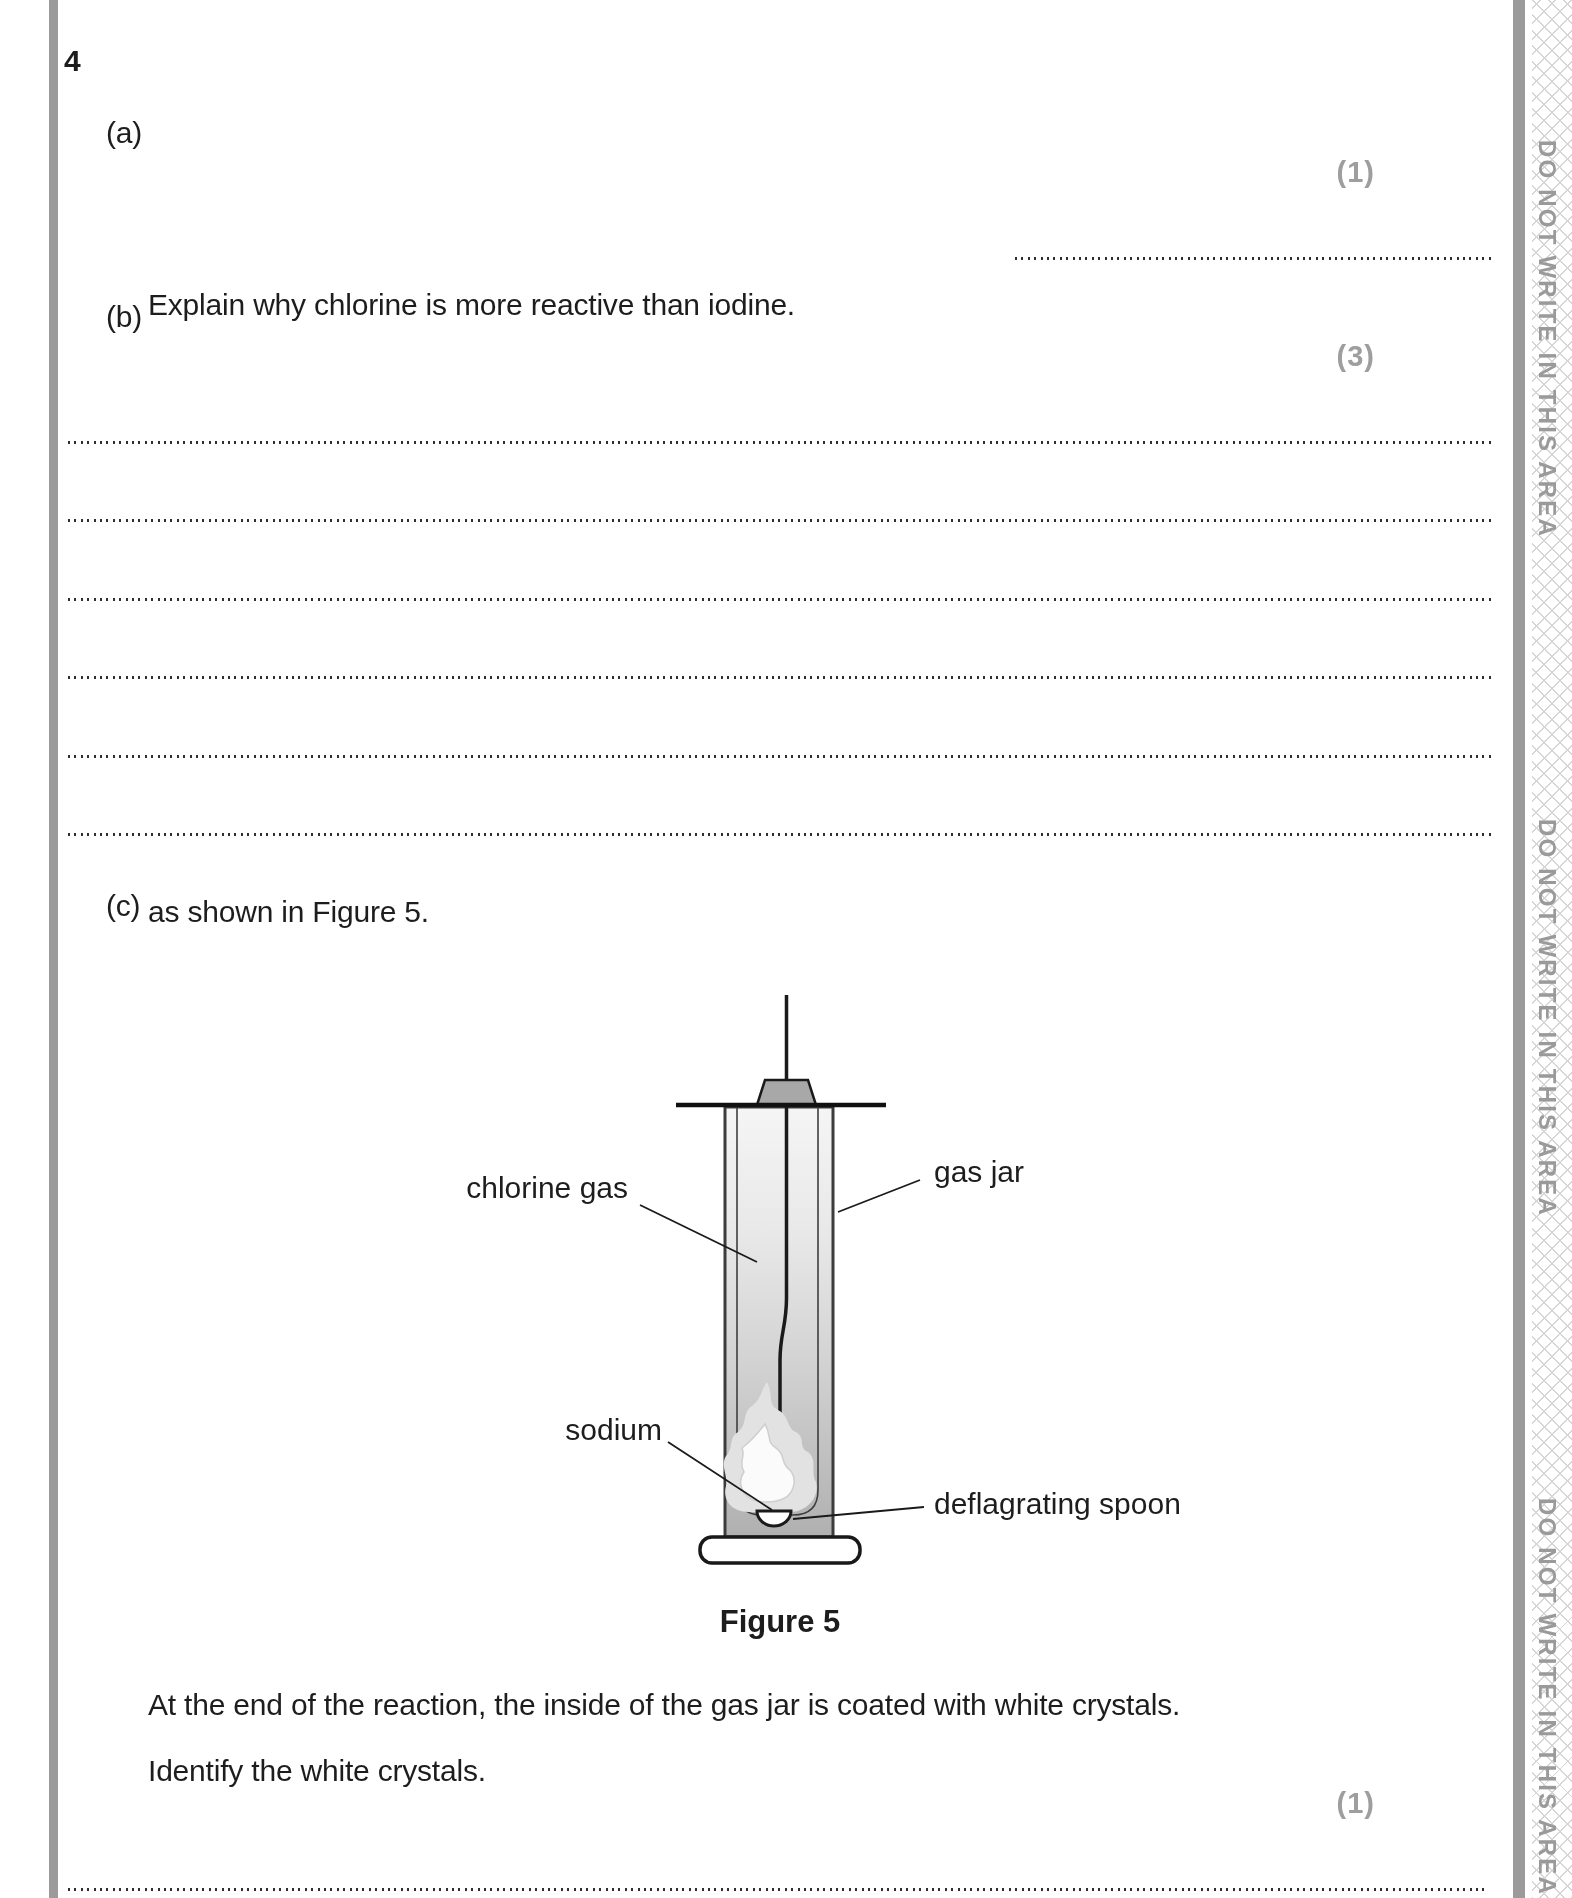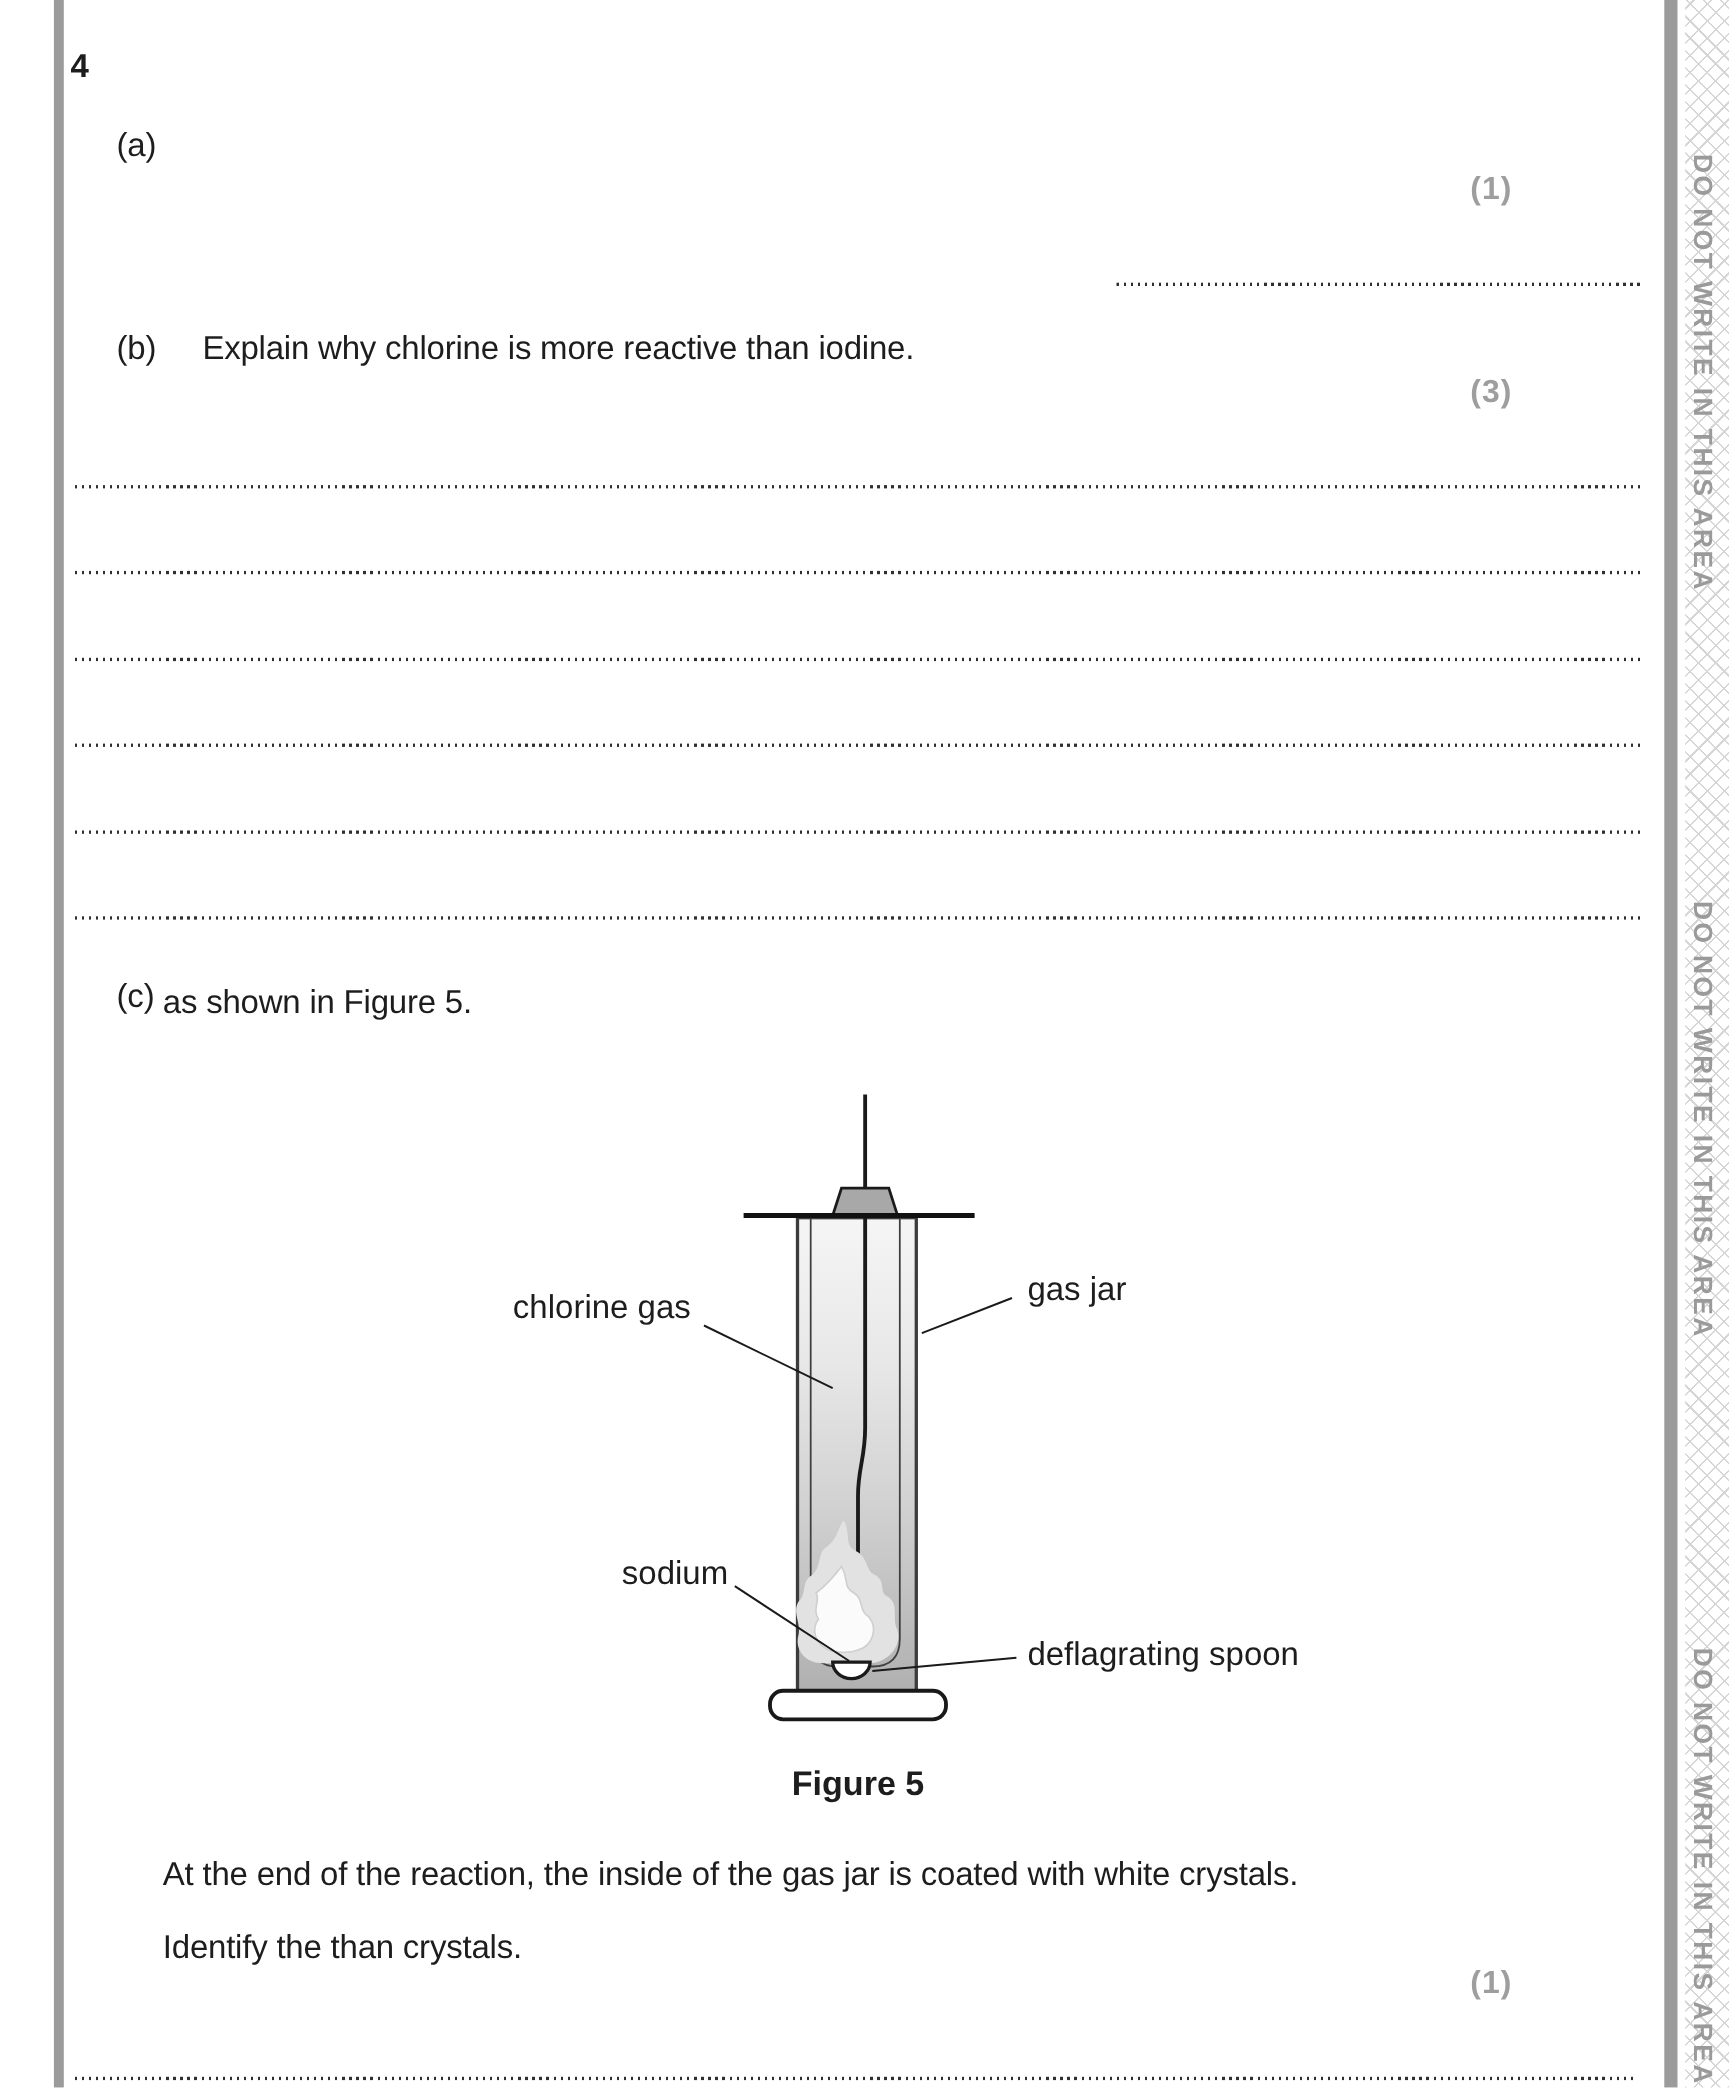--- a/index.html
+++ b/index.html
@@ -57,21 +57,21 @@
   <div class="margin-note" style="top:819px;">DO NOT WRITE IN THIS AREA</div>
   <div class="margin-note" style="top:1498px;">DO NOT WRITE IN THIS AREA</div>
 
   <div class="body-text qnum" style="left:64px; top:40px;">4</div>
 
   <div class="body-text" style="left:106px; top:112px;">(a)</div>
   <div class="mark" style="top:156px;">(1)</div>
   <div class="dotline" style="left:1015px; top:257px; width:478px;"></div>
 
   <div class="body-text" style="left:106px; top:296px;">(b)</div>
-  <div class="body-text" style="left:148px; top:296px;margin-left:36px;">Explain why chlorine is more reactive than iodine.</div>
+  <div class="body-text" style="left:148px; top:284px;">Explain why chlorine is more reactive than iodine.</div>
   <div class="mark" style="top:340px;">(3)</div>
   <div class="dotline dl-full" style="top:441px;"></div>
   <div class="dotline dl-full" style="top:519px;"></div>
   <div class="dotline dl-full" style="top:598px;"></div>
   <div class="dotline dl-full" style="top:676px;"></div>
   <div class="dotline dl-full" style="top:755px;"></div>
   <div class="dotline dl-full" style="top:833px;"></div>
 
   <div class="body-text" style="left:106px; top:885px;">(c)</div>
   <div class="body-text" style="left:148px; top:891px;text-align:right;">as shown in Figure 5.</div>
@@ -118,17 +118,17 @@
     <line x1="793" y1="1519" x2="924" y2="1507" stroke="#1a1a1a" stroke-width="1.8"></line>
 
     <text x="628" y="1198" text-anchor="end">chlorine gas</text>
     <text x="934" y="1182" text-anchor="start">gas jar</text>
     <text x="662" y="1440" text-anchor="end">sodium</text>
     <text x="934" y="1514" text-anchor="start">deflagrating spoon</text>
     <text x="780" y="1632" text-anchor="middle" class="cap">Figure 5</text>
   </svg>
 
   <div class="body-text" style="left:148px; top:1684px;">At the end of the reaction, the inside of the gas jar is coated with white crystals.</div>
-  <div class="body-text" style="left:148px; top:1750px;">Identify the than crystals.</div>
+  <div class="body-text" style="left:148px; top:1750px;">Identify the white crystals.</div>
   <div class="mark" style="top:1787px;">(1)</div>
   <div class="dotline" style="left:68px; top:1888px; width:1420px;"></div>
 
 </div>
 
 </body></html>

